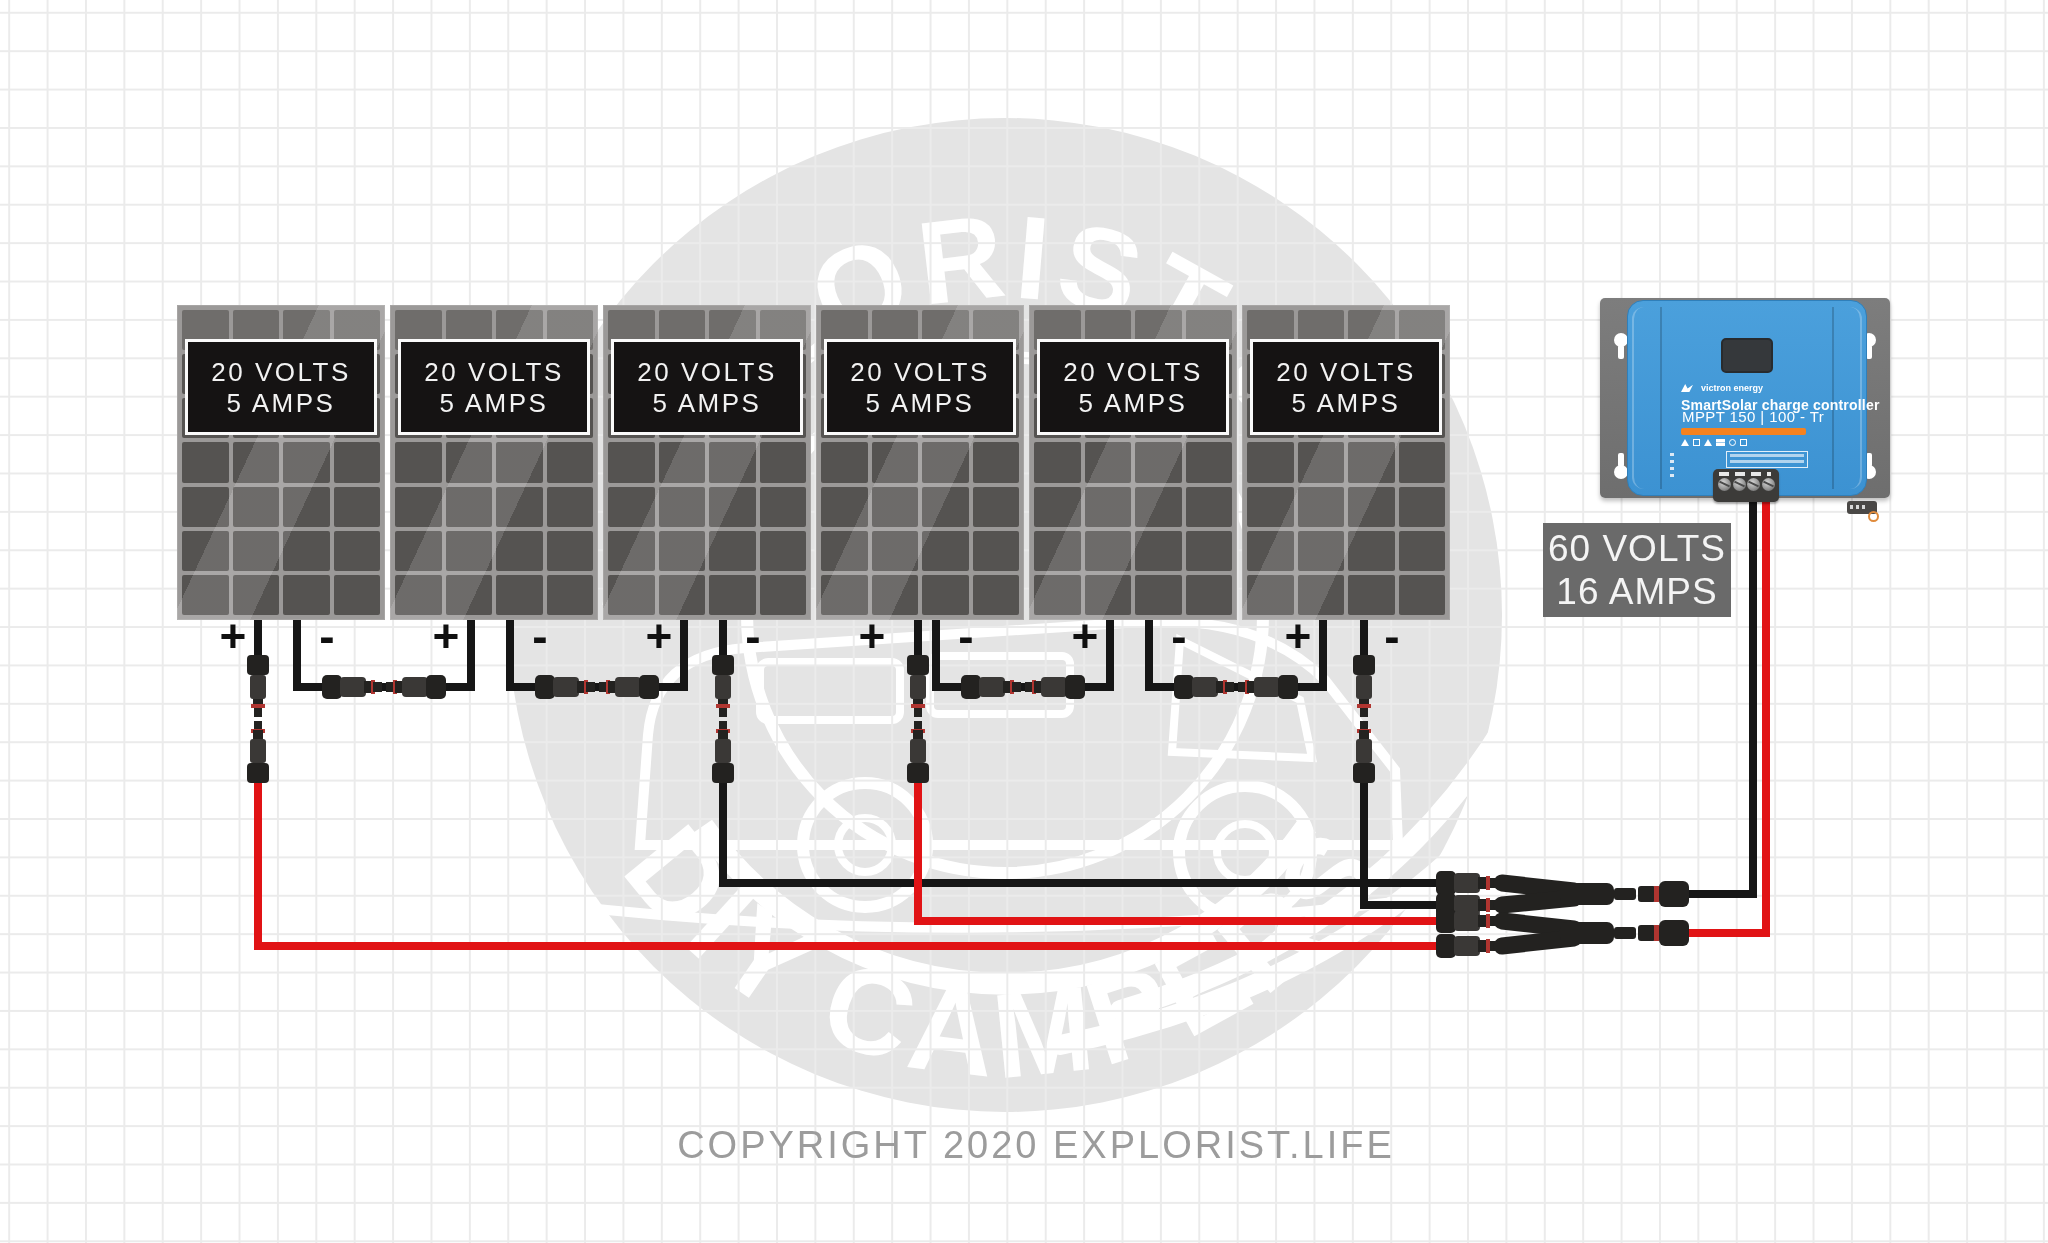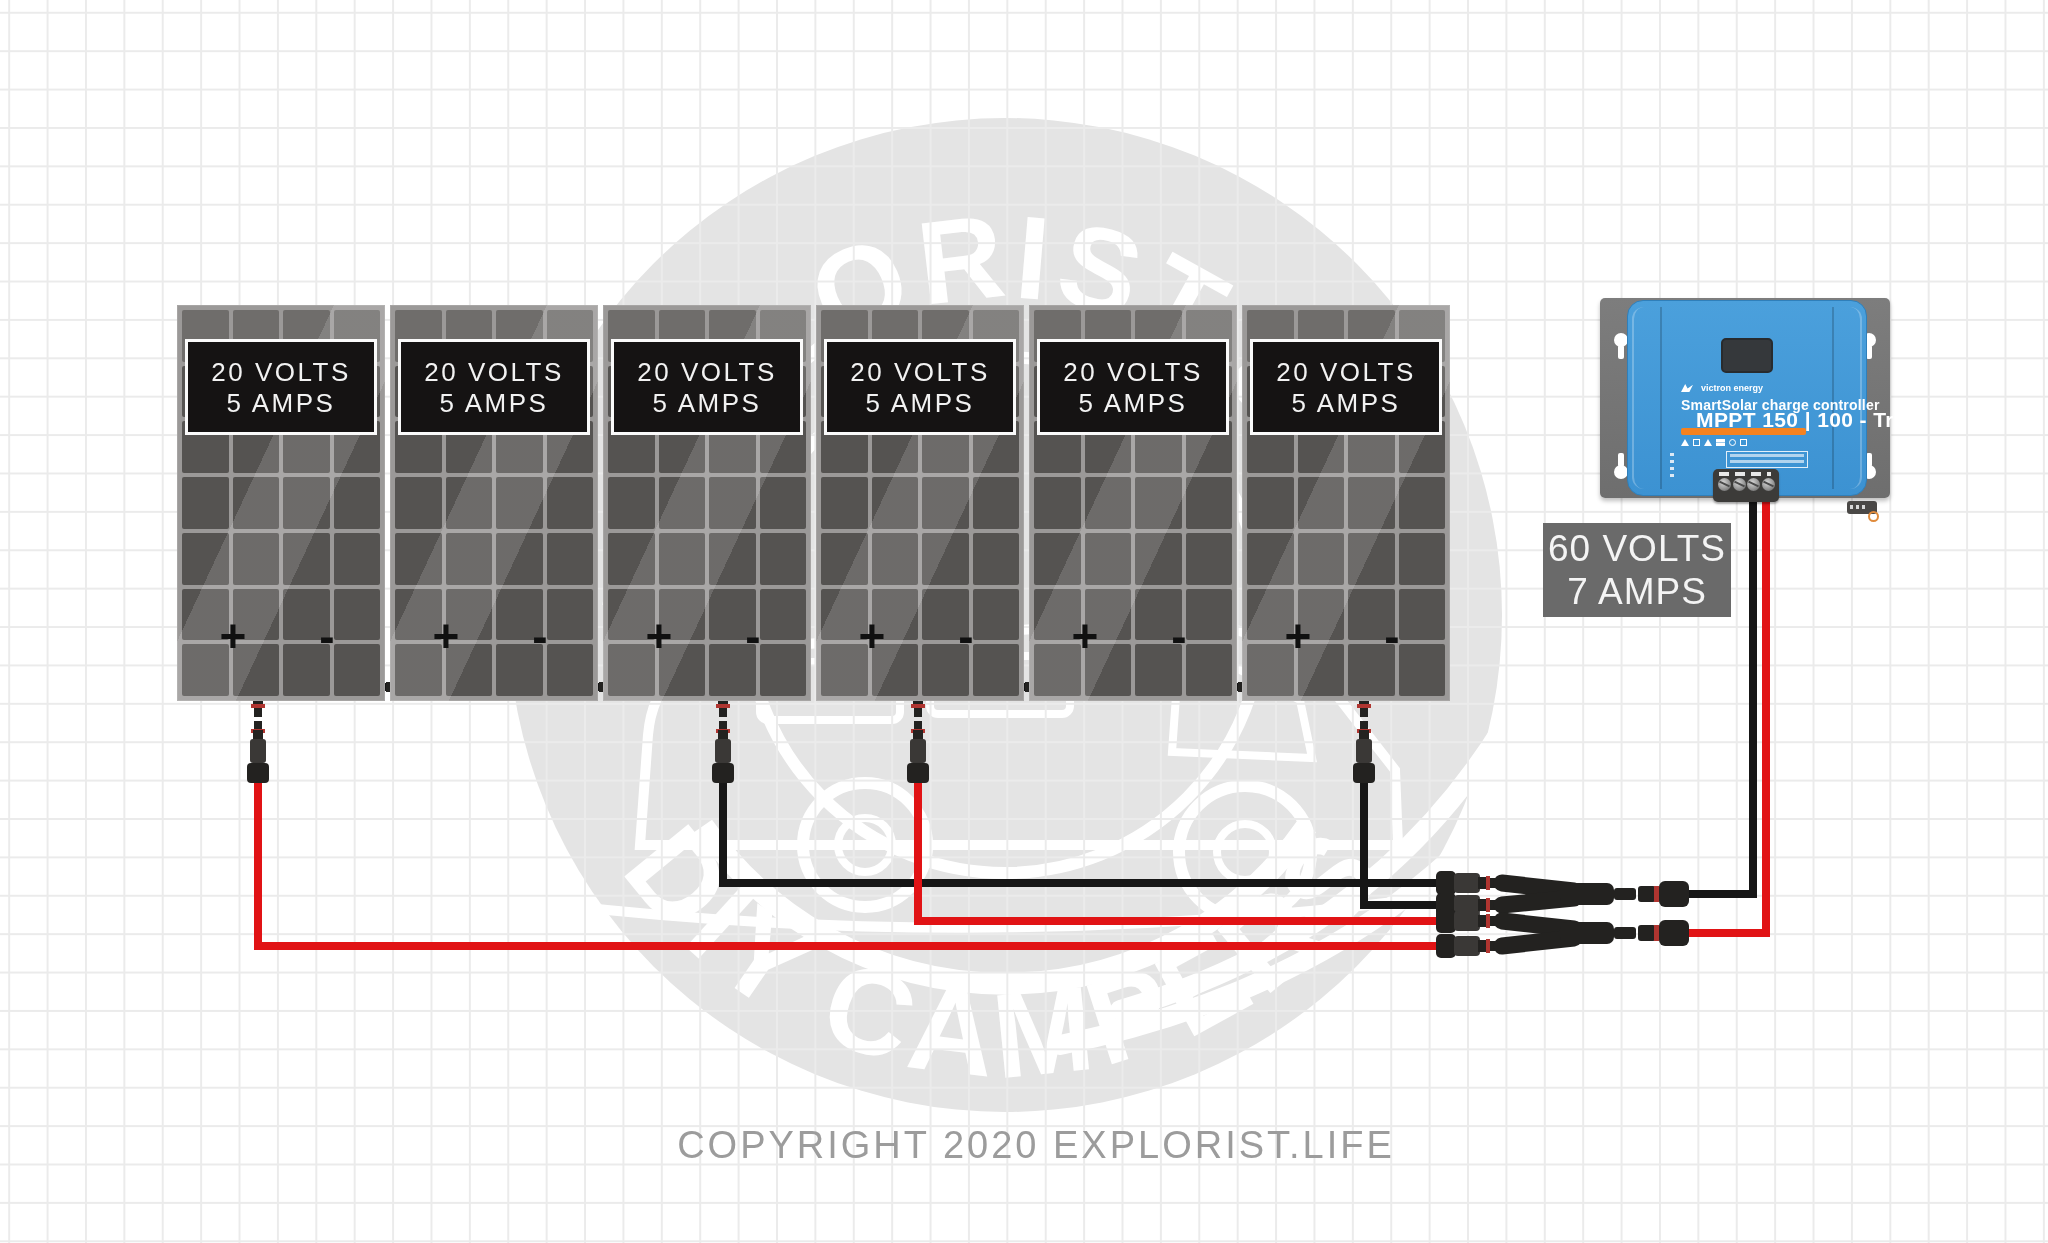--- a/index.html
+++ b/index.html
@@ -25,21 +25,21 @@
   .controller,.output-label,.copyright{z-index:5;}
 
   
   .wm-text{fill:#ffffff;font-weight:700;}
   .wm-text-top{font-size:118px;letter-spacing:5px;}
   .wm-text-bottom{font-size:120px;letter-spacing:7px;}
   .wm-ring{fill:none;stroke:#ffffff;}
   .wm-art{fill:none;stroke:#ffffff;stroke-linecap:round;}
 
   
-  .panel{position:absolute;top:305px;width:208px;height:396px;}
+  .panel{position:absolute;top:305px;width:208px;height:315px;}
   .cells{position:absolute;inset:0;background:var(--panel_grout);border:1px solid #a7a5a4;
     display:grid;grid-template-columns:repeat(4,1fr);grid-template-rows:repeat(7,1fr);gap:4px;padding:4px;box-sizing:border-box;}
   .cells div{background:var(--panel_cell);border-radius:2px;}
   .cells div:nth-child(-n+4){background:var(--panel_cell_top);}
   .glare{position:absolute;inset:0;pointer-events:none;
     background:linear-gradient(115deg, rgba(255,255,255,0) 40%, rgba(255,255,255,.14) 40%, rgba(255,255,255,.14) 62%, rgba(255,255,255,0) 62%);}
   .spec-label{position:absolute;left:8px;right:8px;top:34px;height:96px;background:var(--panel_label_bg);
     border:3px solid #fafafa;box-sizing:border-box;display:flex;flex-direction:column;align-items:center;justify-content:center;gap:5px;}
   .spec-label div{color:#f2f2f2;font-size:26px;letter-spacing:2.5px;font-weight:500;line-height:1;white-space:nowrap;}
   .pol{position:absolute;top:308px;transform:translateX(-50%);font-size:46px;font-weight:700;color:#101010;line-height:1;}
@@ -61,21 +61,21 @@
   .kh.flip{transform:scaleY(-1);}
   .cbody{position:absolute;left:29px;top:4px;width:240px;height:196px;border-radius:16px;
     background:linear-gradient(180deg,#4ba0dc,#3c92d2);border:1px solid var(--controller_blue_dark);box-sizing:border-box;}
   .rail{position:absolute;top:6px;bottom:6px;width:26px;}
   .rail.left{left:4px;border-right:2px solid rgba(0,0,0,.18);border-left:2px solid rgba(255,255,255,.25);border-radius:12px 0 0 12px;}
   .rail.right{right:4px;border-left:2px solid rgba(0,0,0,.18);border-right:2px solid rgba(255,255,255,.25);border-radius:0 12px 12px 0;}
   .screen{position:absolute;left:93px;top:37px;width:48px;height:31px;background:#35383b;border:2px solid #282b2e;border-radius:5px;}
   .brand{position:absolute;left:53px;top:82px;display:flex;align-items:center;gap:8px;color:#fff;font-size:9px;font-weight:700;white-space:nowrap;}
   .bird{display:inline-block;width:12px;height:8px;background:#fff;clip-path:polygon(0 100%,35% 0,55% 55%,100% 10%,70% 100%);}
   .pline{position:absolute;left:53px;top:96px;color:#fff;font-size:14px;font-weight:600;letter-spacing:.2px;white-space:nowrap;}
-  .model{position:absolute;left:68px;top:107px;color:#fff;font-size:21px;font-weight:700;letter-spacing:.4px;white-space:nowrap;}
+  .model{position:absolute;left:54px;top:107px;color:#fff;font-size:15px;font-weight:400;letter-spacing:.4px;white-space:nowrap;}
   .stripe{position:absolute;left:53px;top:127px;width:125px;height:7px;background:var(--controller_orange);border-radius:2px;}
   .certs{position:absolute;left:53px;top:138px;display:flex;gap:4px;align-items:flex-end;}
   .certs i{display:block;}
   .c-tri{width:0;height:0;border-left:4px solid transparent;border-right:4px solid transparent;border-bottom:7px solid #fff;}
   .c-sq{width:7px;height:7px;border:1.5px solid #fff;box-sizing:border-box;}
   .c-dot{width:7px;height:7px;border-radius:50%;border:1.5px solid #fff;box-sizing:border-box;}
   .c-bar{width:9px;height:7px;background:#fff;clip-path:polygon(0 0,100% 0,100% 45%,0 45%,0 55%,100% 55%,100% 100%,0 100%);}
   .specbox{position:absolute;left:98px;top:150px;width:82px;height:17px;border:1px solid rgba(255,255,255,.85);padding:2px 3px;box-sizing:border-box;}
   .specbox i{display:block;height:3px;background:rgba(255,255,255,.6);margin-bottom:3px;}
   .railmarks{position:absolute;left:42px;top:152px;width:4px;height:26px;
@@ -494,17 +494,17 @@
         <div class="screw" style="left:20px;"></div>
         <div class="screw" style="left:34px;"></div>
         <div class="screw" style="left:49px;"></div>
       </div>
       <div class="pigtail"></div>
     </div>
   </div>
 
   <div class="output-label">
     <div>60 VOLTS</div>
-    <div>7 AMPS</div>
+    <div>16 AMPS</div>
   </div>
 
   <div class="copyright">COPYRIGHT 2020 EXPLORIST.LIFE</div>
 </div>
 
 </body></html>

